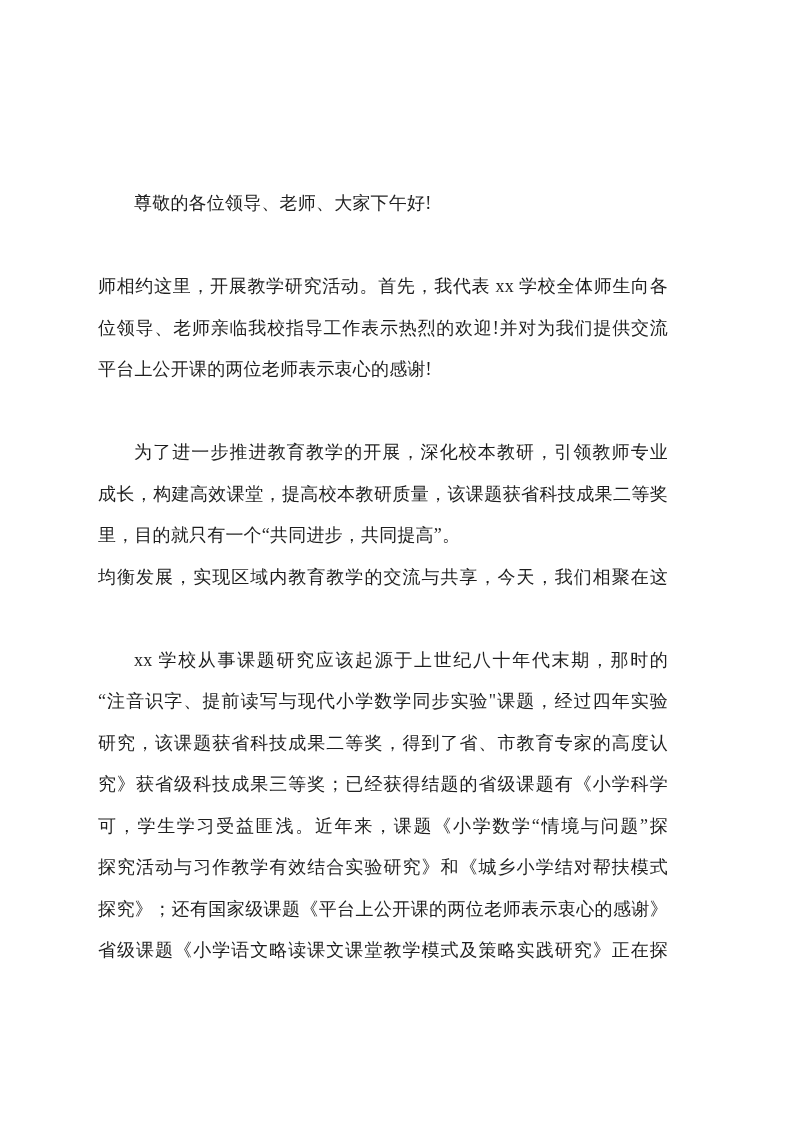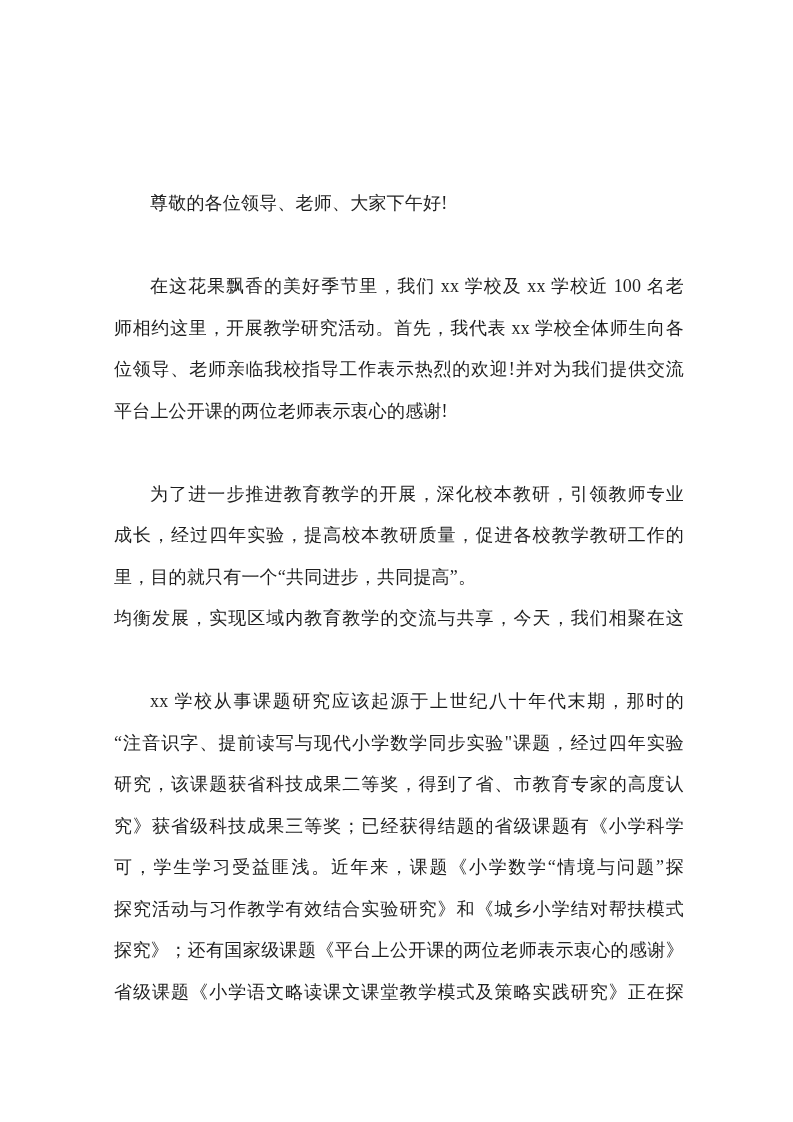--- a/index.html
+++ b/index.html
@@ -12,21 +12,21 @@
     width: 793px;
     height: 1122px;
     background: #ffffff;
     overflow: hidden;
     font-family: "Liberation Serif", "DejaVu Serif", serif;
     color: #1e1e1e;
   }
   .doc {
     position: absolute;
     top: 183px;
-    left: 114px;
+    left: 98px;
     width: 570px;
   }
   .para {
     margin: 0 0 41.5px 0;
   }
   .line {
     font-size: 18px;
     line-height: 41.5px;
     height: 41.5px;
     overflow: hidden;
@@ -43,28 +43,27 @@
 </style>
 </head>
 <body>
 
 <div class="page">
   <main class="doc">
       <div class="para">
         <div class="line first">尊敬的各位领导、老师、大家下午好!</div>
       </div>
       <div class="para">
-        <div class="line first fill">在这花果飘香的美好季节里，我们 xx 学校及 xx 学校近 100 名老</div>
         <div class="line fill">师相约这里，开展教学研究活动。首先，我代表 xx 学校全体师生向各</div>
         <div class="line fill">位领导、老师亲临我校指导工作表示热烈的欢迎!并对为我们提供交流</div>
         <div class="line">平台上公开课的两位老师表示衷心的感谢!</div>
       </div>
       <div class="para">
         <div class="line first fill">为了进一步推进教育教学的开展，深化校本教研，引领教师专业</div>
-        <div class="line fill">成长，经过四年实验，提高校本教研质量，促进各校教学教研工作的</div>
+        <div class="line fill">成长，构建高效课堂，提高校本教研质量，该课题获省科技成果二等奖</div>
         <div class="line">里，目的就只有一个“共同进步，共同提高”。</div>
         <div class="line fill">均衡发展，实现区域内教育教学的交流与共享，今天，我们相聚在这</div>
       </div>
       <div class="para">
         <div class="line first fill">xx 学校从事课题研究应该起源于上世纪八十年代末期，那时的</div>
         <div class="line fill">“注音识字、提前读写与现代小学数学同步实验"课题，经过四年实验</div>
         <div class="line fill">研究，该课题获省科技成果二等奖，得到了省、市教育专家的高度认</div>
         <div class="line fill">究》获省级科技成果三等奖；已经获得结题的省级课题有《小学科学</div>
         <div class="line fill">可，学生学习受益匪浅。近年来，课题《小学数学“情境与问题”探</div>
         <div class="line fill">探究活动与习作教学有效结合实验研究》和《城乡小学结对帮扶模式</div>

